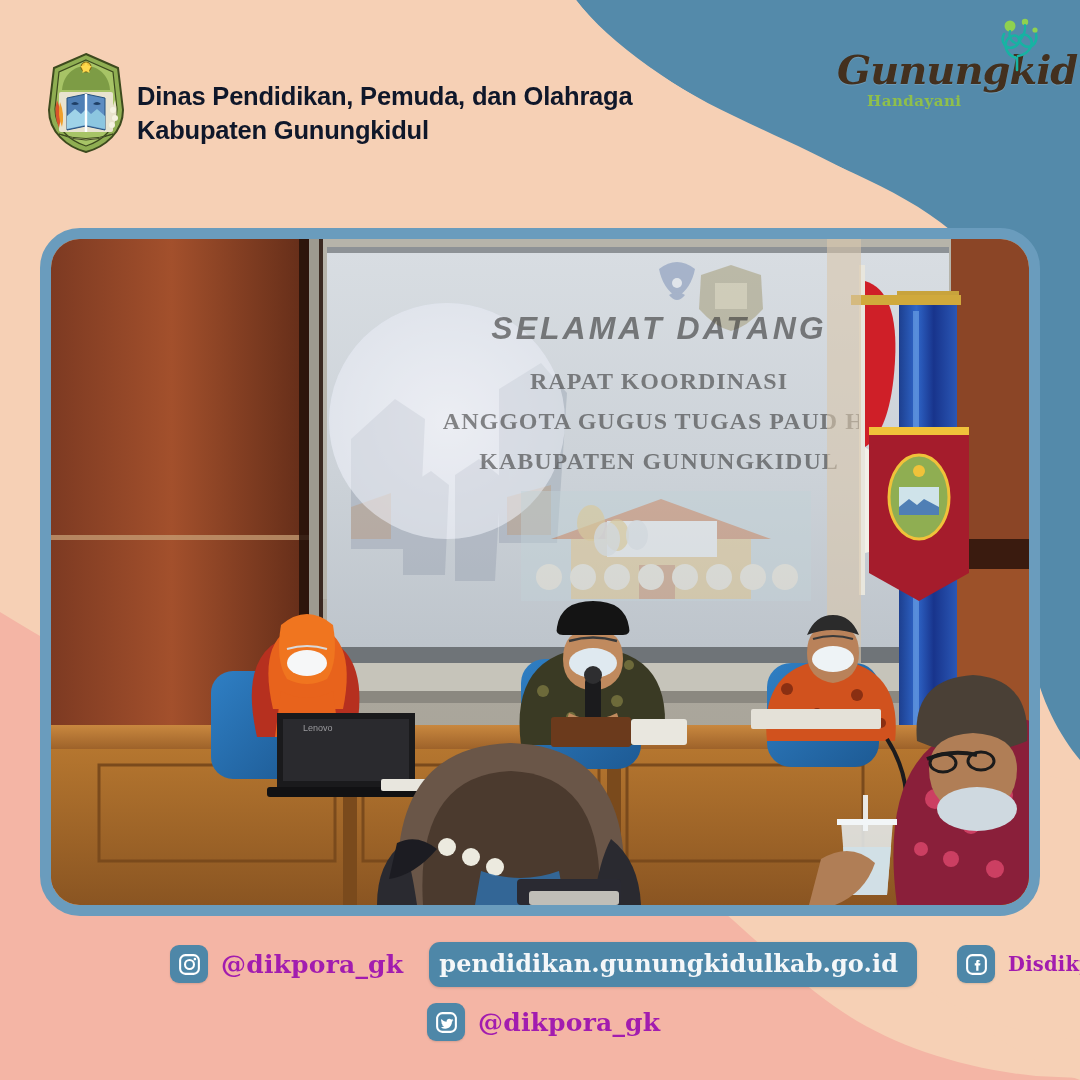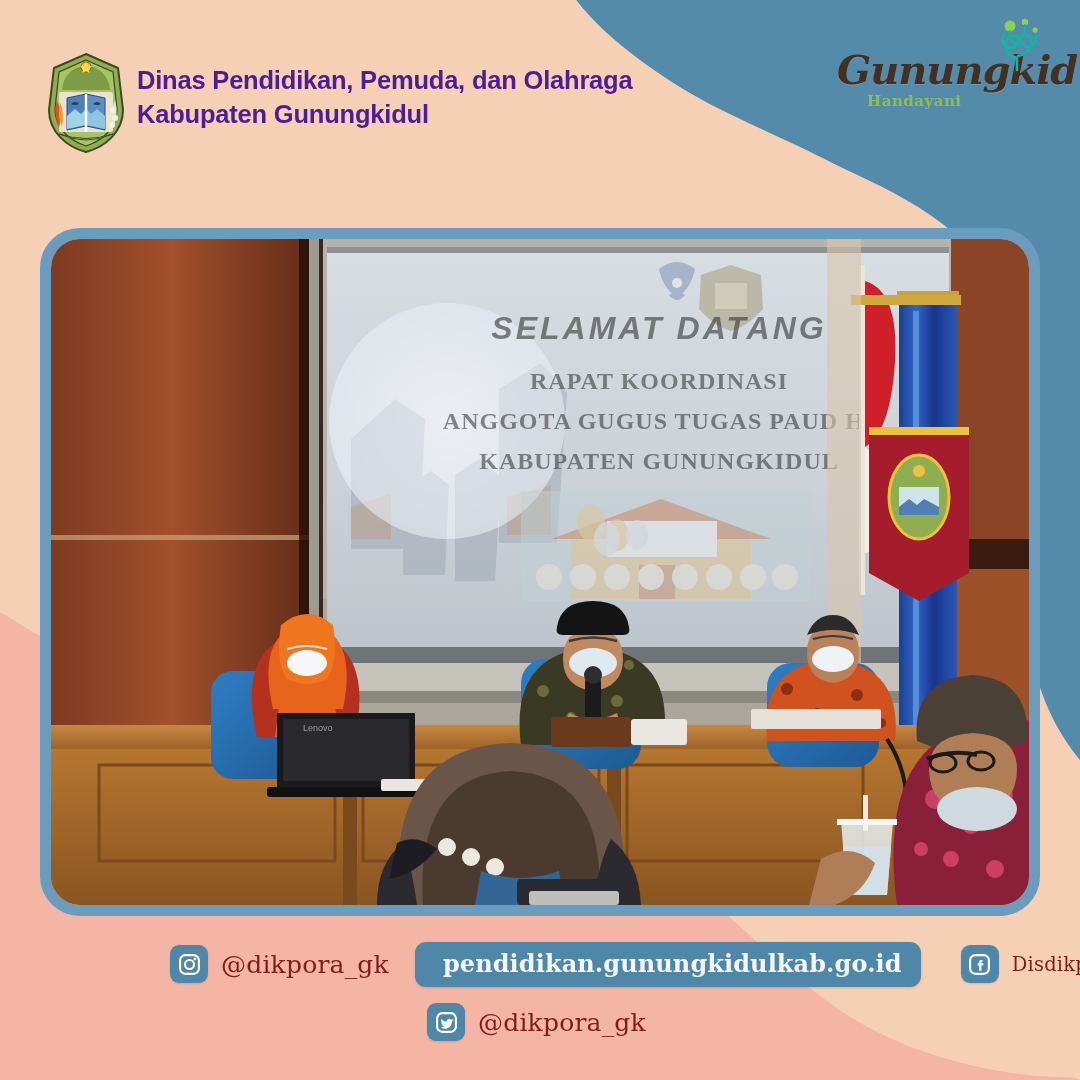--- a/index.html
+++ b/index.html
@@ -14,22 +14,22 @@
   
   .bg-base{position:absolute;inset:0;background:#f6d0b5;}
   .bg-svg{position:absolute;inset:0;width:1080px;height:1080px;}
 
   
   .header{position:absolute;left:0;top:0;width:1080px;height:200px;}
   .crest{
     position:absolute;left:45px;top:52px;width:82px;height:102px;
   }
   .dept-text{
-    position:absolute;left:137px;top:64px;
-    color:#4c1d95;font-weight:bold;font-size:25.5px;line-height:1.32;
+    position:absolute;left:137px;top:80px;
+    color:#0f172a;font-weight:bold;font-size:25.5px;line-height:1.32;
     letter-spacing:-0.2px;white-space:nowrap;
   }
   .dept-text div{margin:0;padding:0;}
 
   .gk-logo{position:absolute;right:38px;top:36px;width:205px;height:84px;}
   .gk-word{
     position:absolute;left:0;top:10px;
     font-family:"DejaVu Serif",serif;font-style:italic;font-weight:bold;
     font-size:40px;color:#43301e;letter-spacing:-1px;
     text-shadow:0 1px 0 rgba(255,255,255,.15);
@@ -56,27 +56,27 @@
   .frow{position:absolute;display:flex;align-items:center;}
   .frow1{left:170px;top:0px;height:48px;}
   .frow2{left:427px;top:58px;height:48px;}
   .sicon{
     width:38px;height:38px;border-radius:9px;background:#4e87a8;
     display:flex;align-items:center;justify-content:center;flex:0 0 auto;
     box-shadow:0 1px 2px rgba(0,0,0,.12);
   }
   .sicon svg{display:block;}
   .slabel{
-    margin-left:13px;color:#7f1d1d;font-family:"DejaVu Serif",serif;
-    font-weight:normal;font-size:25px;letter-spacing:0.2px;white-space:nowrap;
+    margin-left:13px;color:#a21caf;font-family:"DejaVu Serif",serif;
+    font-weight:bold;font-size:25px;letter-spacing:0.2px;white-space:nowrap;
   }
   .slabel.small{font-size:19.5px;}
   .url-pill{
     margin-left:26px;background:#4e87a8;border-radius:11px;
-    padding:7px 19px 9px 28px;
+    padding:7px 19px 9px 10px;
     color:#f4f7f9;font-family:"DejaVu Serif",serif;font-weight:bold;
     font-size:24px;letter-spacing:0.1px;white-space:nowrap;
     box-shadow:0 1px 3px rgba(0,0,0,.14);
   }
   .gap-lg{width:40px;flex:0 0 auto;}
 </style>
 </head>
 <body>
 
 <div class="stage">

